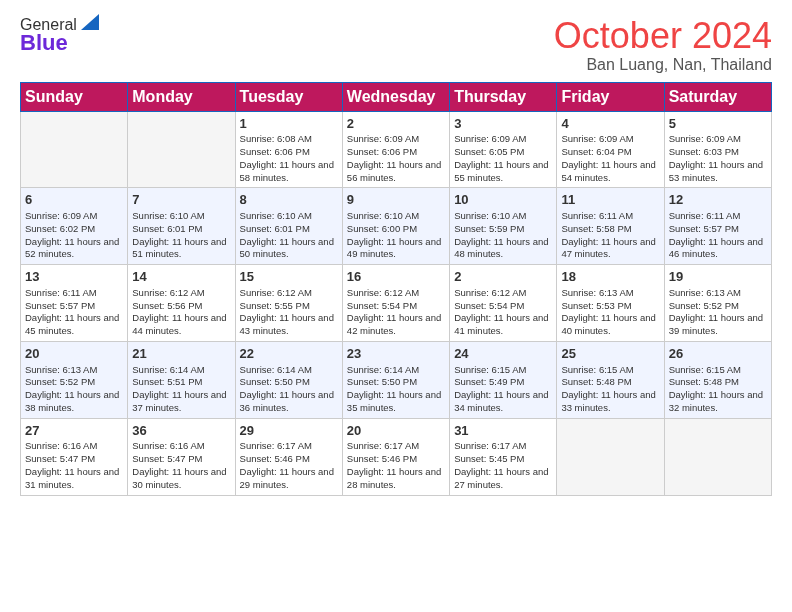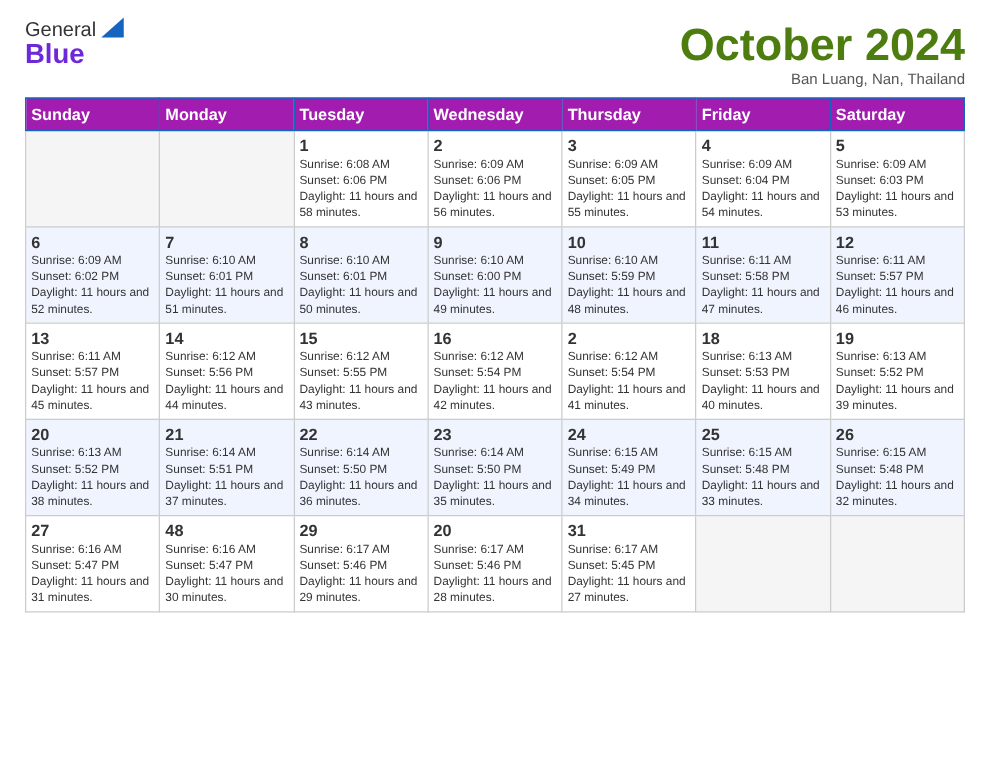--- a/index.html
+++ b/index.html
@@ -28,38 +28,38 @@
       flex-direction: column;
       align-items: flex-start;
     }
     .logo-general { color: #333; }
     .logo-blue { color: #6d28d9; }
     .title-area {
       text-align: right;
     }
     .month-title {
       font-size: 36px;
-      font-weight: bold;
-      color: #4d7c0f;
+      font-weight: normal;
+      color: #ef4444;
       line-height: 1.1;
     }
     .location {
-      font-size: 12px;
+      font-size: 16px;
       color: #555;
     }
     .calendar {
       flex: 1;
       border-collapse: collapse;
       width: 100%;
       table-layout: fixed;
     }
     .calendar th {
-      background-color: #a21caf;
+      background-color: #be185d;
       color: #fff;
-      font-size: 13px;
+      font-size: 16px;
       font-weight: bold;
       padding: 5px 4px;
       text-align: left;
       border: 1px solid #1565C0;
     }
     .calendar td {
       border: 1px solid #ccc;
       vertical-align: top;
       padding: 3px 4px;
       font-size: 9.5px;
@@ -231,21 +231,21 @@
             <span class="day-number">26</span>
             <div class="sun-info">Sunrise: 6:15 AM<br>Sunset: 5:48 PM<br>Daylight: 11 hours and 32 minutes.</div>
           </td>
         </tr>
         <tr>
           <td>
             <span class="day-number">27</span>
             <div class="sun-info">Sunrise: 6:16 AM<br>Sunset: 5:47 PM<br>Daylight: 11 hours and 31 minutes.</div>
           </td>
           <td>
-            <span class="day-number">48</span>
+            <span class="day-number">36</span>
             <div class="sun-info">Sunrise: 6:16 AM<br>Sunset: 5:47 PM<br>Daylight: 11 hours and 30 minutes.</div>
           </td>
           <td>
             <span class="day-number">29</span>
             <div class="sun-info">Sunrise: 6:17 AM<br>Sunset: 5:46 PM<br>Daylight: 11 hours and 29 minutes.</div>
           </td>
           <td>
             <span class="day-number">20</span>
             <div class="sun-info">Sunrise: 6:17 AM<br>Sunset: 5:46 PM<br>Daylight: 11 hours and 28 minutes.</div>
           </td>

